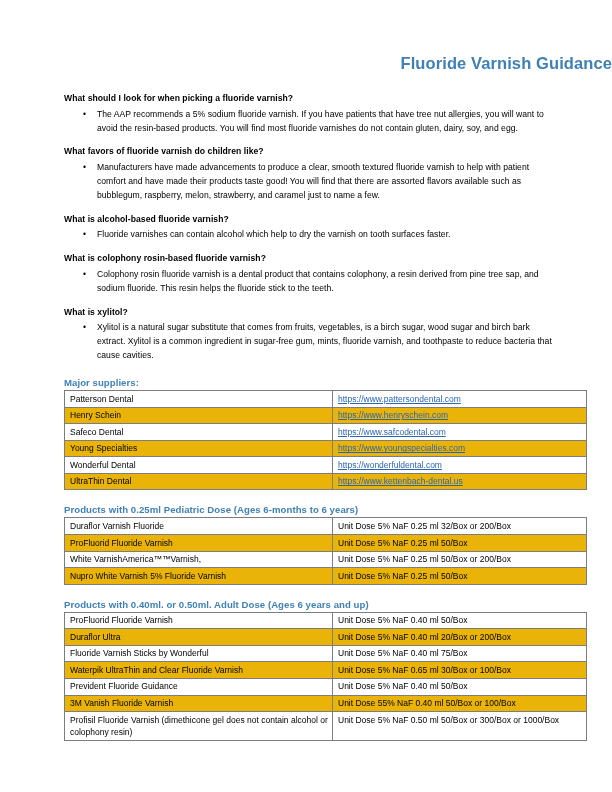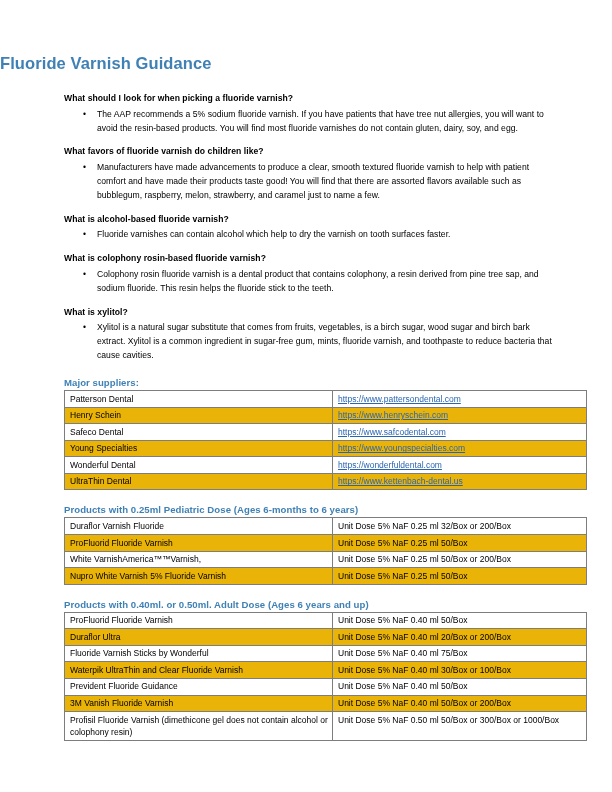--- a/index.html
+++ b/index.html
@@ -17,21 +17,21 @@
     overflow: hidden;
   }
   .page {
     width: 612px;
     height: 792px;
     box-sizing: border-box;
     padding: 0;
     position: relative;
   }
   .doc-title {
-    text-align: left;
+    text-align: right;
     color: #3f80b5;
     font-size: 16.5px;
     font-weight: bold;
     letter-spacing: 0.1px;
     margin: 0;
     padding-top: 54px;
   }
   .content {
     padding-left: 64px;
     padding-right: 55px;
@@ -213,29 +213,29 @@
             <tr class="alt">
               <td class="col-a">Duraflor Ultra</td>
               <td class="col-b">Unit Dose 5% NaF 0.40 ml 20/Box or 200/Box</td>
             </tr>
             <tr>
               <td class="col-a">Fluoride Varnish Sticks by Wonderful</td>
               <td class="col-b">Unit Dose 5% NaF 0.40 ml 75/Box</td>
             </tr>
             <tr class="alt">
               <td class="col-a">Waterpik UltraThin and Clear Fluoride Varnish</td>
-              <td class="col-b">Unit Dose 5% NaF 0.40 ml 30/Box or 100/Box</td>
+              <td class="col-b">Unit Dose 5% NaF 0.65 ml 30/Box or 100/Box</td>
             </tr>
             <tr>
               <td class="col-a">Prevident Fluoride Guidance</td>
               <td class="col-b">Unit Dose 5% NaF 0.40 ml 50/Box</td>
             </tr>
             <tr class="alt">
               <td class="col-a">3M Vanish Fluoride Varnish</td>
-              <td class="col-b">Unit Dose 5% NaF 0.40 ml 50/Box or 200/Box</td>
+              <td class="col-b">Unit Dose 55% NaF 0.40 ml 50/Box or 100/Box</td>
             </tr>
             <tr>
               <td class="col-a">Profisil Fluoride Varnish (dimethicone gel does not contain alcohol or colophony resin)</td>
               <td class="col-b">Unit Dose 5% NaF 0.50 ml 50/Box or 300/Box or 1000/Box</td>
             </tr>
           </tbody>
       </table>
     </div>
 
   </div>

